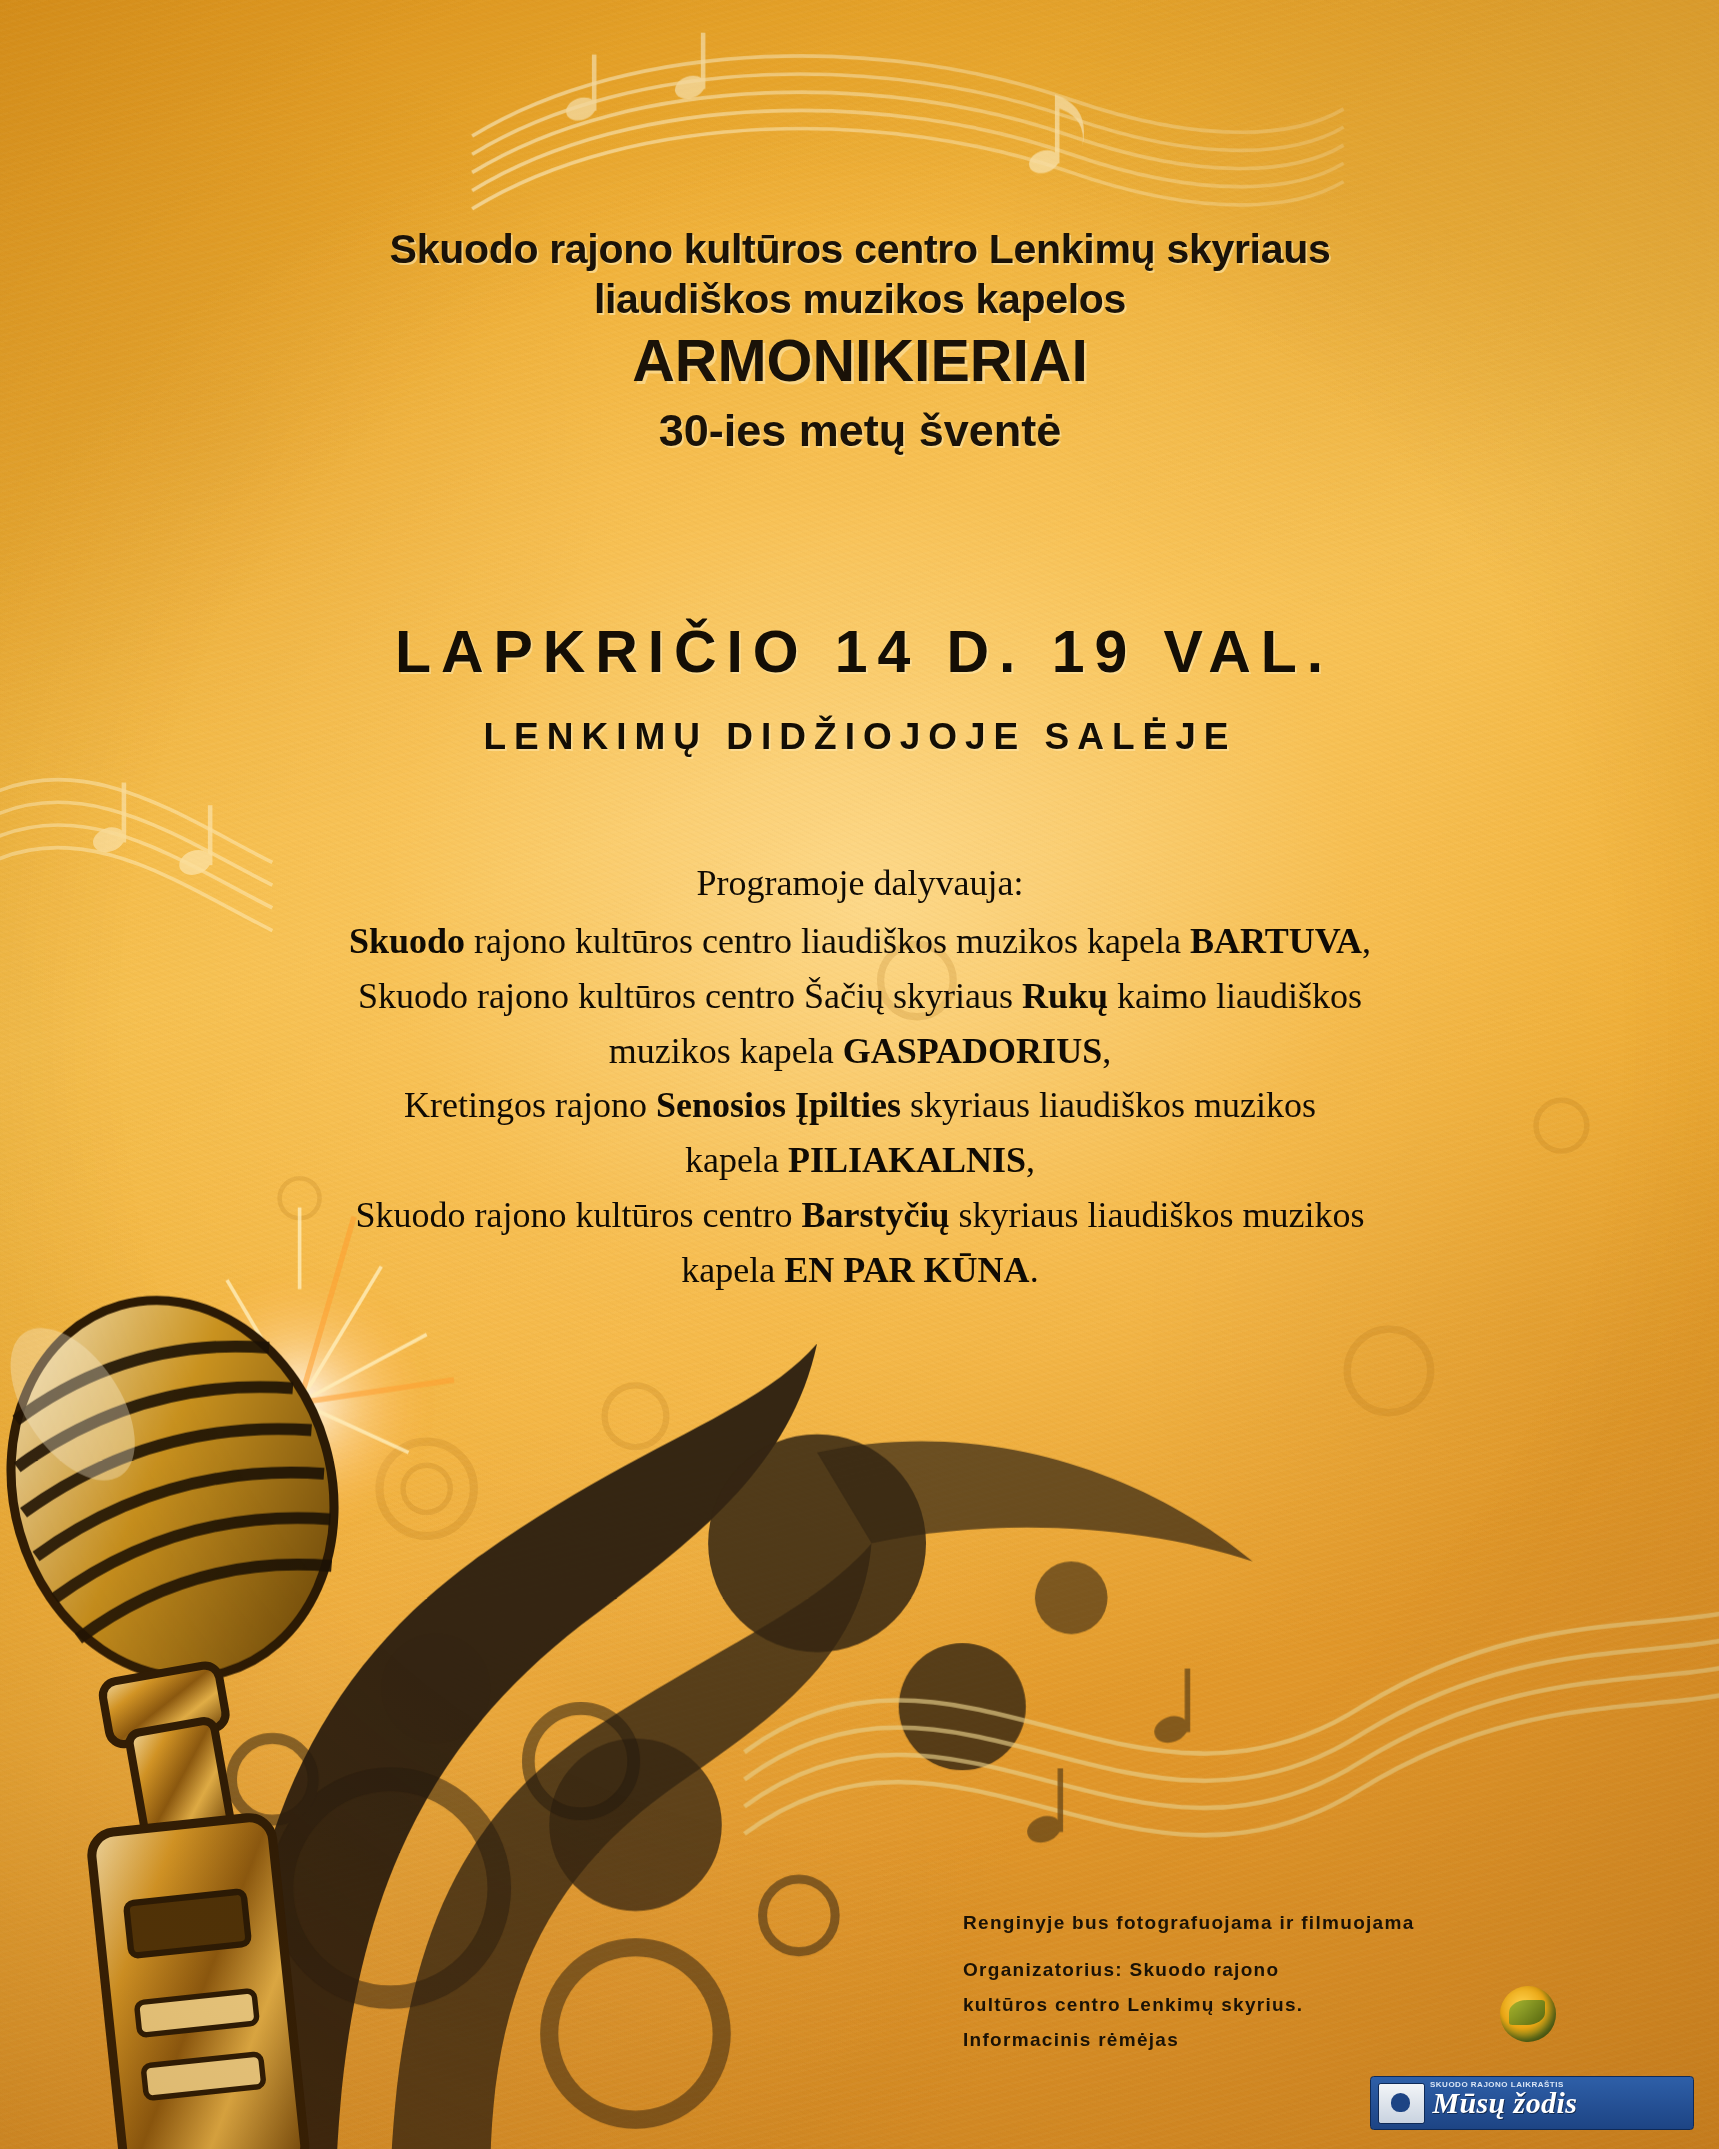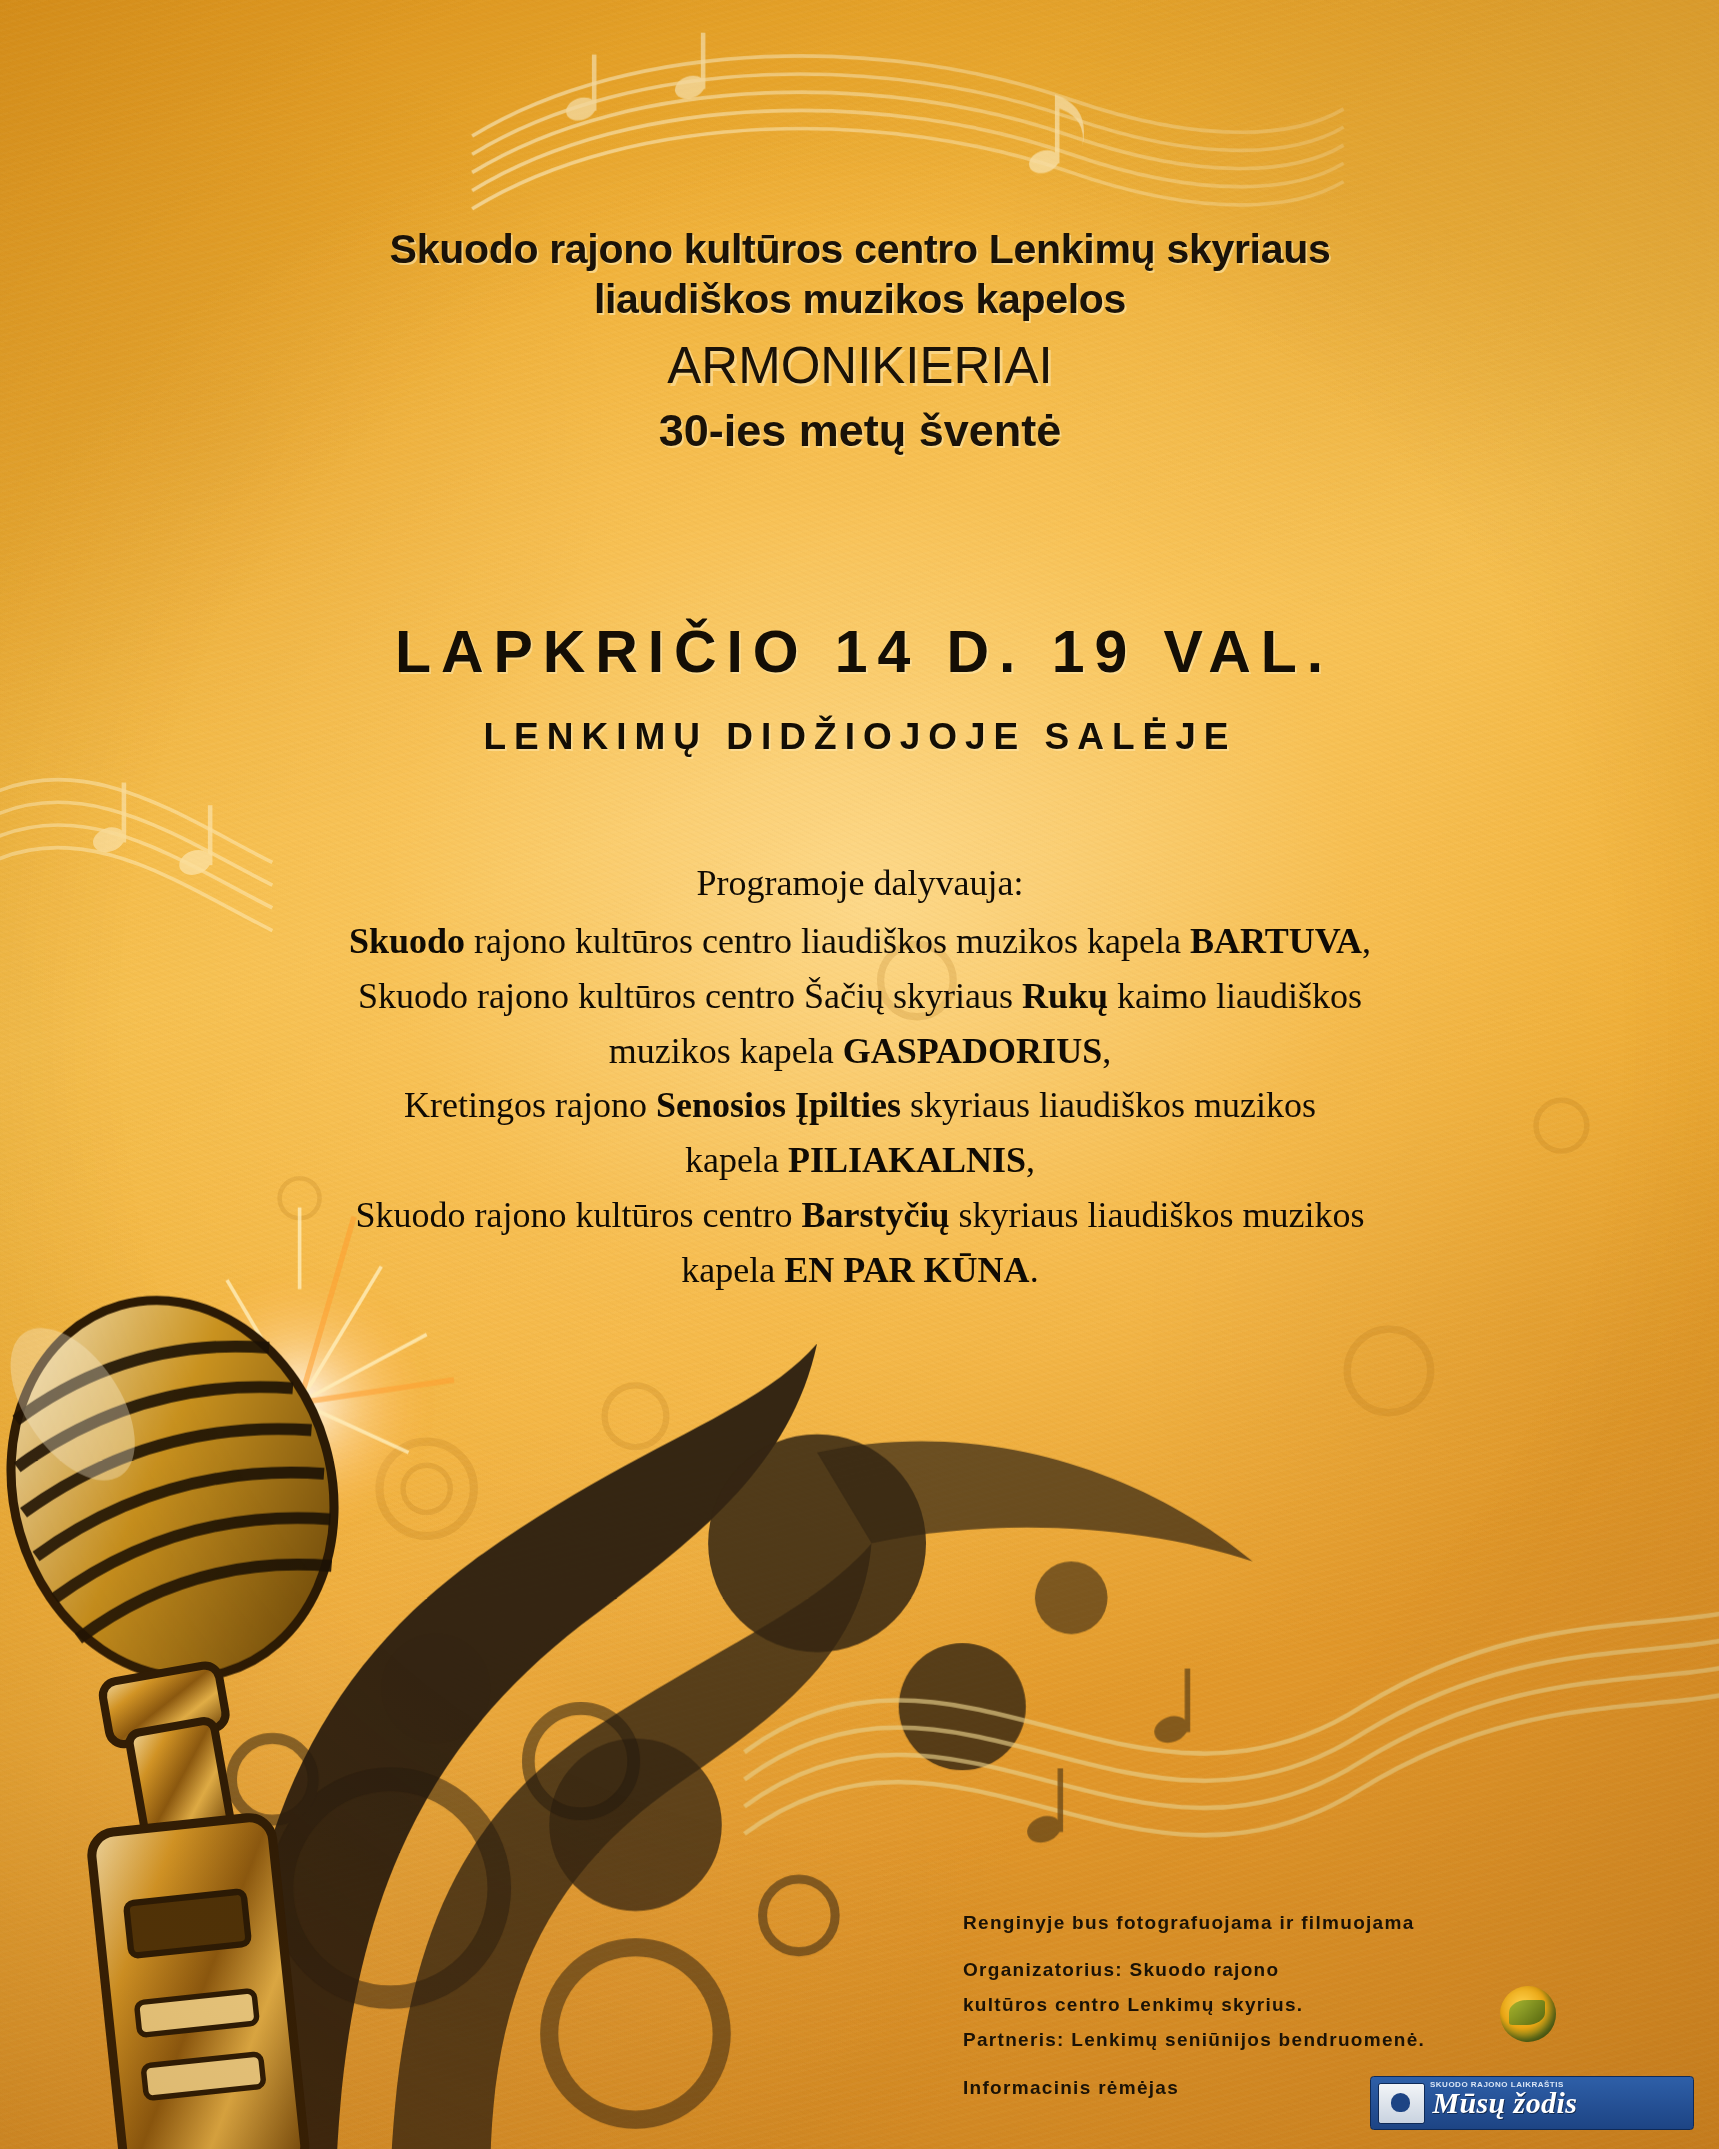--- a/index.html
+++ b/index.html
@@ -69,25 +69,25 @@
     color: #1a1208;
   }
   .head-line {
     font-weight: bold;
     font-size: 41px;
     line-height: 1.22;
     letter-spacing: -0.3px;
     text-shadow: 1.8px 1.8px 0 rgba(255,240,190,0.55);
   }
   .title-main {
-    font-weight: normal;
-    font-size: 51px;
+    font-weight: bold;
+    font-size: 59px;
     line-height: 1.08;
     letter-spacing: 0px;
-    margin-top: 14px;
+    margin-top: 6px;
     text-shadow: 2.7px 2.7px 0 rgba(255,240,190,0.5);
   }
   .subtitle {
     font-weight: bold;
     font-size: 45px;
     line-height: 1.2;
     margin-top: 10.7px;
     text-shadow: 1.8px 1.8px 0 rgba(255,240,190,0.5);
   }
 
@@ -416,21 +416,20 @@
       </p>
       <p>
         kapela <b>EN PAR KŪNA</b>.
       </p>
     </div>
 
     <div class="footer">
       <div class="row">Renginyje bus fotografuojama ir filmuojama</div>
       <div class="tight">Organizatorius: Skuodo rajono</div>
       <div class="tight">kultūros centro Lenkimų skyrius.</div>
-      <div class="row">Partneris: Lenkimų seniūnijos bendruomenė.</div>
       <div>Informacinis rėmėjas</div>
     </div>
 
     <div class="footer-logos">
       <div class="logo-leaf"></div>
     </div>
 
     <div class="press-logo">
       <div class="press-badge"></div>
       <div class="press-text">Mūsų žodis</div>

